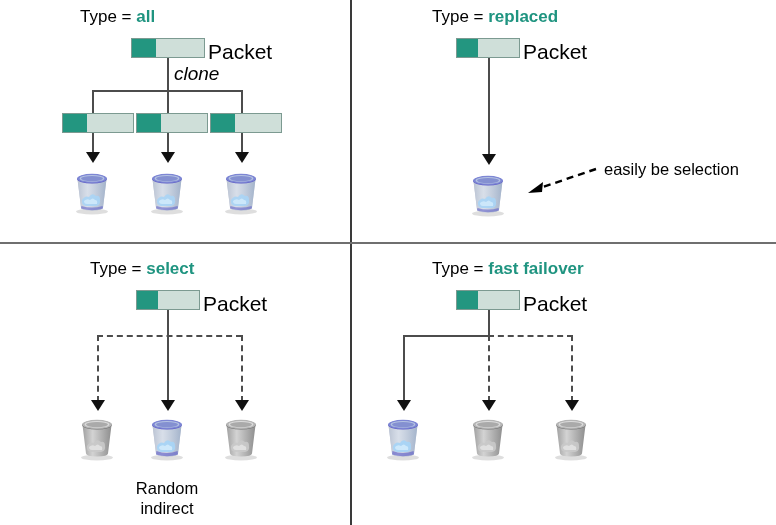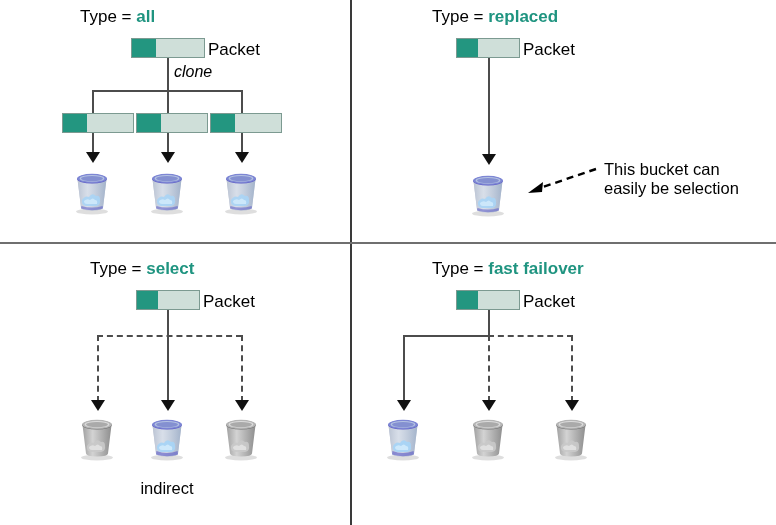--- a/index.html
+++ b/index.html
@@ -24,21 +24,21 @@
   
   .type-title{position:absolute;font-size:17px;white-space:nowrap;line-height:1;}
   .type-title .kw{color:#000000;margin-left:12px;}
   .type-title .val{color:#1f9480;font-weight:bold;}
 
   
   .packet{position:absolute;display:flex;box-sizing:border-box;
           border:1px solid #7c9a91;background:#cfdfd9;}
   .packet .head{background:#239680;height:100%;}
   .packet .body{background:#cfdfd9;height:100%;flex:1;}
-  .packet-label{position:absolute;font-size:17px;white-space:nowrap;line-height:1;}
+  .packet-label{position:absolute;font-size:21px;white-space:nowrap;line-height:1;}
 
   
   .ln{position:absolute;background:#4c4c4c;}
   .ln.v{width:1.6px;}
   .ln.h{height:1.6px;}
   .dln{position:absolute;}
   .dln.v{width:0;border-left:2px dashed #4c4c4c;}
   .dln.h{height:0;border-top:2px dashed #4c4c4c;}
 
   
@@ -46,21 +46,21 @@
          border-left:7px solid transparent;border-right:7px solid transparent;
          border-top:11px solid #111111;}
 
   
   .bucket{position:absolute;width:44px;height:45px;}
   .bucket svg{display:block;width:44px;height:45px;}
 
   
   .callout{position:absolute;font-size:16.5px;line-height:1.18;white-space:nowrap;}
   .caption{position:absolute;font-size:16.5px;line-height:1.2;text-align:center;}
-  .clone-label{position:absolute;font-size:16px;font-style:italic;white-space:nowrap;}
+  .clone-label{position:absolute;font-size:19px;font-style:italic;white-space:nowrap;}
 </style>
 </head>
 <body>
 
 <div class="canvas">
 
   <div class="divider-v"></div>
   <div class="divider-h"></div>
 
   <div class="quad" id="quad-all">
@@ -205,21 +205,20 @@
         <path d="M11 38.5 Q22 42 33 38.5 L32.6 36 Q22 39 11.4 36 Z" fill="#5a57c4" opacity="0.55"></path>
       </svg>
     </div>
 
     <svg style="position:absolute;left:160px;top:162px;width:90px;height:42px;">
       <line x1="84" y1="7" x2="28" y2="26" stroke="#000000" stroke-width="2.4" stroke-dasharray="7,5"></line>
       <polygon points="16,31 31,20 30,30" fill="#000000"></polygon>
     </svg>
 
     <div class="callout" style="left:252px;top:160px;">
-      <div>This bucket can</div>
       <div>easily be selection</div>
     </div>
   </div>
 
   <div class="quad" id="quad-select">
 
     <div class="type-title" style="left:78px;top:16px;">
       <span class="kw">Type = </span><span class="val">select</span>
     </div>
 
@@ -292,20 +291,21 @@
         <path d="M12 30 Q15 25 19 27 Q22 22 26 26 Q30 25 30 30 Q31 35 26 36 L16 36 Q11 35 12 30 Z" fill="#c9c9c9" opacity="0.9"></path>
         <path d="M14 31 Q17 28 20 30 Q23 27 25 30 Q28 30 27 34 L17 34 Q14 34 14 31 Z" fill="#e2e2e2" opacity="0.9"></path>
         <ellipse cx="22" cy="9" rx="14.8" ry="4.6" fill="#6e6e6e"></ellipse>
         <ellipse cx="22" cy="8.4" rx="14.8" ry="4.6" fill="#b5b5b5"></ellipse>
         <ellipse cx="22" cy="8.4" rx="12.4" ry="3.4" fill="#dcdcdc"></ellipse>
         <ellipse cx="22" cy="8.6" rx="11" ry="2.7" fill="#9a9a9a" opacity="0.75"></ellipse>
       </svg>
     </div>
 
     <div class="caption" style="left:107px;top:235px;width:120px;">
+      <div>Random</div>
       <div>indirect</div>
     </div>
   </div>
 
   <div class="quad" id="quad-failover">
 
     <div class="type-title" style="left:68px;top:16px;">
       <span class="kw">Type = </span><span class="val">fast failover</span>
     </div>
 

